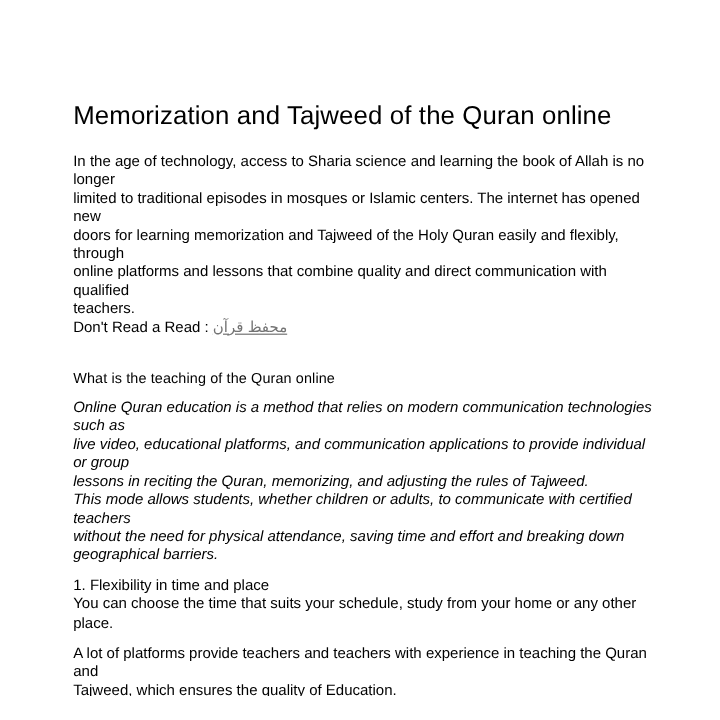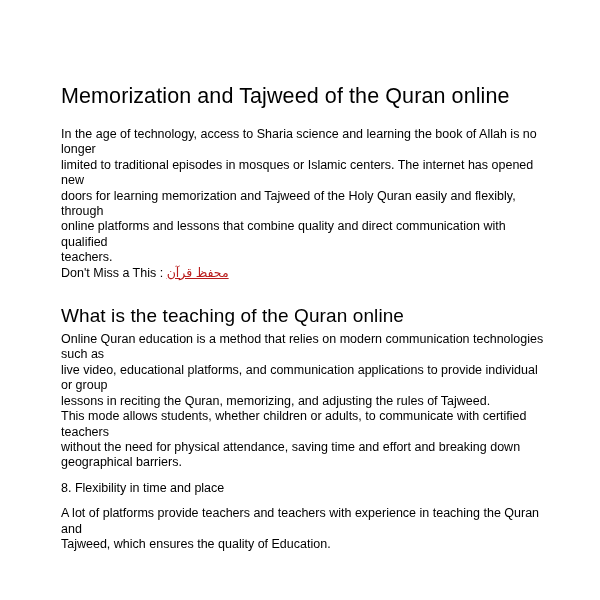--- a/index.html
+++ b/index.html
@@ -34,34 +34,34 @@
   }
   .intro-para {
     margin-top: 18px;
   }
   .read-line {
     margin: 0;
     font-size: 12.5px;
     line-height: 15.4px;
   }
   .doc-link {
-    color: #b91c1c;
+    color: #737373;
     text-decoration: underline;
     cursor: pointer;
   }
   .section-heading {
     margin: 0;
-    font-size: 19px;
+    font-size: 12px;
     line-height: 19px;
     font-weight: 400;
     letter-spacing: 0.1px;
   }
   .heading-what { margin-top: 25px; }
   .heading-advantages { margin-top: 24px; }
-  .section-para { margin-top: 7px; }
+  .section-para { margin-top: 7px; font-style: italic; }
   .items { margin-top: 10px; }
   .item { margin: 0 0 10px 0; }
   .item-title {
     margin: 0;
     font-size: 12.5px;
     line-height: 15.4px;
   }
 </style>
 </head>
 <body>
@@ -70,36 +70,37 @@
   <div class="content">
 
     <h1 class="doc-title">Memorization and Tajweed of the Quran online</h1>
 
     <p class="body-text intro-para">In the age of technology, access to Sharia science and learning the book of Allah is no longer
 limited to traditional episodes in mosques or Islamic centers. The internet has opened new
 doors for learning memorization and Tajweed of the Holy Quran easily and flexibly, through
 online platforms and lessons that combine quality and direct communication with qualified
 teachers.</p>
 
-    <p class="read-line"><span>Don't Miss a This : </span><a class="doc-link" href="#">محفظ قرآن</a></p>
+    <p class="read-line"><span>Don't Read a Read : </span><a class="doc-link" href="#">محفظ قرآن</a></p>
 
     <h2 class="section-heading heading-what">What is the teaching of the Quran online</h2>
 
     <p class="body-text section-para">Online Quran education is a method that relies on modern communication technologies such as
 live video, educational platforms, and communication applications to provide individual or group
 lessons in reciting the Quran, memorizing, and adjusting the rules of Tajweed.
 This mode allows students, whether children or adults, to communicate with certified teachers
 without the need for physical attendance, saving time and effort and breaking down
 geographical barriers.</p>
 
 
     <div class="items">
 
       <div class="item">
-        <p class="item-title">8. Flexibility in time and place</p>
+        <p class="item-title">1. Flexibility in time and place</p>
+        <p class="body-text">You can choose the time that suits your schedule, study from your home or any other place.</p>
       </div>
 
       <div class="item">
         <p class="body-text">A lot of platforms provide teachers and teachers with experience in teaching the Quran and
 Tajweed, which ensures the quality of Education.</p>
       </div>
 
     </div>
   </div>
 </div>

